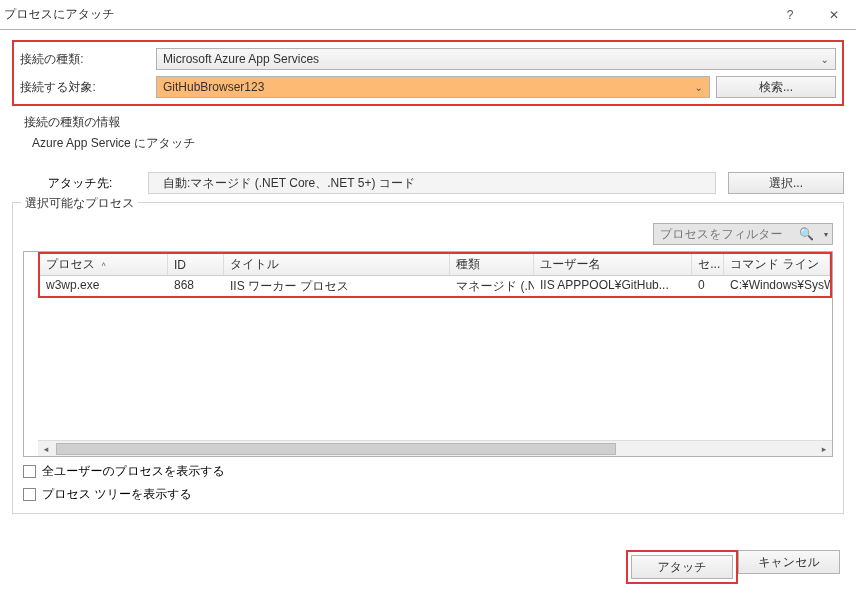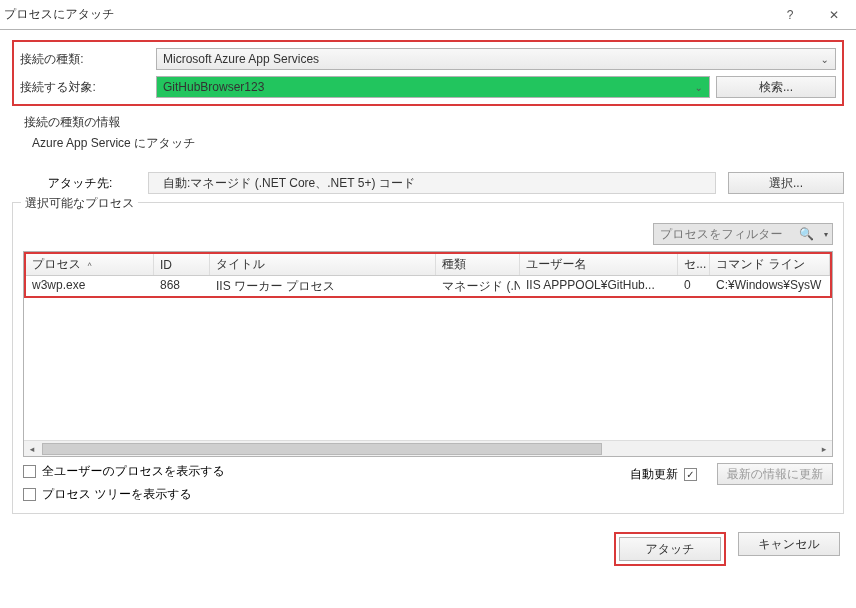--- a/index.html
+++ b/index.html
@@ -13,21 +13,21 @@
 .content { padding: 10px 12px; }
 
 .red-box { border: 2px solid #d93939; padding: 6px 6px 4px 6px; margin-bottom: 6px; }
 
 .row { display: flex; align-items: center; margin-bottom: 6px; }
 .row .lbl { width: 136px; color: #333; }
 
 .dropdown { flex: 1; height: 22px; border: 1px solid #b3b3b3; background: linear-gradient(#f8f8f8,#eaeaea); display: flex; align-items: center; padding: 0 6px; position: relative; color: #333; }
 .dropdown .chev { position: absolute; right: 6px; font-size: 10px; color: #555; }
 
-.input-like { flex: 1; height: 22px; border: 1px solid #b3b3b3; background: #22c55e; display: flex; align-items: center; padding: 0 6px; position: relative; color: #333; }
+.input-like { flex: 1; height: 22px; border: 1px solid #b3b3b3; background: #fdba74; display: flex; align-items: center; padding: 0 6px; position: relative; color: #333; }
 .input-like .chev { position: absolute; right: 6px; font-size: 10px; color: #555; }
 
 .btn { height: 22px; border: 1px solid #b3b3b3; background: linear-gradient(#f8f8f8,#e9e9e9); display: flex; align-items: center; justify-content: center; color: #333; }
 .btn.small { width: 120px; margin-left: 6px; }
 .btn.big { width: 102px; height: 24px; }
 .btn.disabled { color: #9a9a9a; }
 
 .info-section { padding: 2px 4px 10px 12px; }
 .info-title { color: #333; margin-bottom: 4px; }
 .info-text { color: #333; margin-left: 8px; }
@@ -37,21 +37,21 @@
 .btn.select { width: 116px; margin-left: 12px; }
 
 .group { border: 1px solid #d6d6d6; padding: 20px 10px 10px 10px; position: relative; }
 .group .legend { position: absolute; top: -8px; left: 8px; background: #fff; padding: 0 4px; color: #333; }
 
 .filter-row { display: flex; justify-content: flex-end; margin-bottom: 6px; }
 .filter-box { width: 180px; height: 22px; border: 1px solid #b3b3b3; background: #e5e5e5; display: flex; align-items: center; padding: 0 6px; position: relative; color: #777; }
 .filter-box .search-icon { position: absolute; right: 18px; color: #555; }
 .filter-box .drop-icon { position: absolute; right: 4px; font-size: 8px; color: #555; }
 
-.table-wrap { border: 1px solid #b3b3b3; height: 206px; display: flex; flex-direction: column; background: #fff; }
+.table-wrap { border: 1px solid #b3b3b3; height: 206px; display: flex; flex-direction: column; background: #fff; padding-left: 14px; }
 .thead { display: flex; background: linear-gradient(#fcfcfc,#eee); border-bottom: 1px solid #ccc; height: 22px; }
 .th { border-right: 1px solid #ddd; padding: 3px 6px; color: #333; position: relative; display: flex; align-items: center; }
 .th .sort-up { margin-left: 6px; font-size: 8px; color: #666; }
 .tbody { flex: 1; overflow: hidden; }
 .trow { display: flex; height: 20px; }
 .td { padding: 2px 6px; color: #333; white-space: nowrap; overflow: hidden; text-overflow: clip; }
 
 .col-p { width: 128px; }
 .col-id { width: 56px; }
 .col-title { width: 226px; }
@@ -67,21 +67,21 @@
 .hscroll .arrow { width: 16px; text-align: center; font-size: 9px; color: #666; }
 .hscroll .thumb { height: 12px; background: #cfcfcf; width: 560px; margin-left: 2px; border: 1px solid #b8b8b8; }
 
 .check-row { display: flex; align-items: center; margin-top: 6px; }
 .cb { width: 13px; height: 13px; border: 1px solid #888; background: #fff; margin-right: 6px; display: flex; align-items: center; justify-content: center; font-size: 10px; color: #333; }
 .cb.checked::after { content: "✓"; }
 
 .footer-row { display: flex; justify-content: flex-end; align-items: center; margin-top: 6px; gap: 8px; }
 .auto-upd { display: flex; align-items: center; margin-right: 6px; }
 
-.action-row { display: flex; justify-content: flex-end; margin-top: 18px; gap: 12px; padding-right: 4px; }
+.action-row { display: flex; justify-content: flex-end; margin-top: 36px; padding-right: 4px; }
 .red-btn-wrap { border: 2px solid #d93939; padding: 3px; display: inline-block; }
 </style>
 </head>
 <body>
 
 <div class="titlebar">
   <span class="t-title">プロセスにアタッチ</span>
   <div class="t-icons">
     <div class="t-icon">?</div>
     <div class="t-icon">✕</div>
@@ -187,29 +187,20 @@
       <div>
         <div class="check-row">
           <div class="cb"></div>
           <span>全ユーザーのプロセスを表示する</span>
         </div>
         <div class="check-row">
           <div class="cb"></div>
           <span>プロセス ツリーを表示する</span>
         </div>
       </div>
-      <div class="footer-row">
-        <div class="auto-upd">
-          <span style="margin-right:6px;">自動更新</span>
-          <div class="cb checked"></div>
-        </div>
-        <div class="btn disabled" style="width:116px;">
-          <span>最新の情報に更新</span>
-        </div>
-      </div>
     </div>
   </div>
 
   <div class="action-row">
     <div class="red-btn-wrap">
       <div class="btn big">
         <span>アタッチ</span>
       </div>
     </div>
     <div class="btn big">

